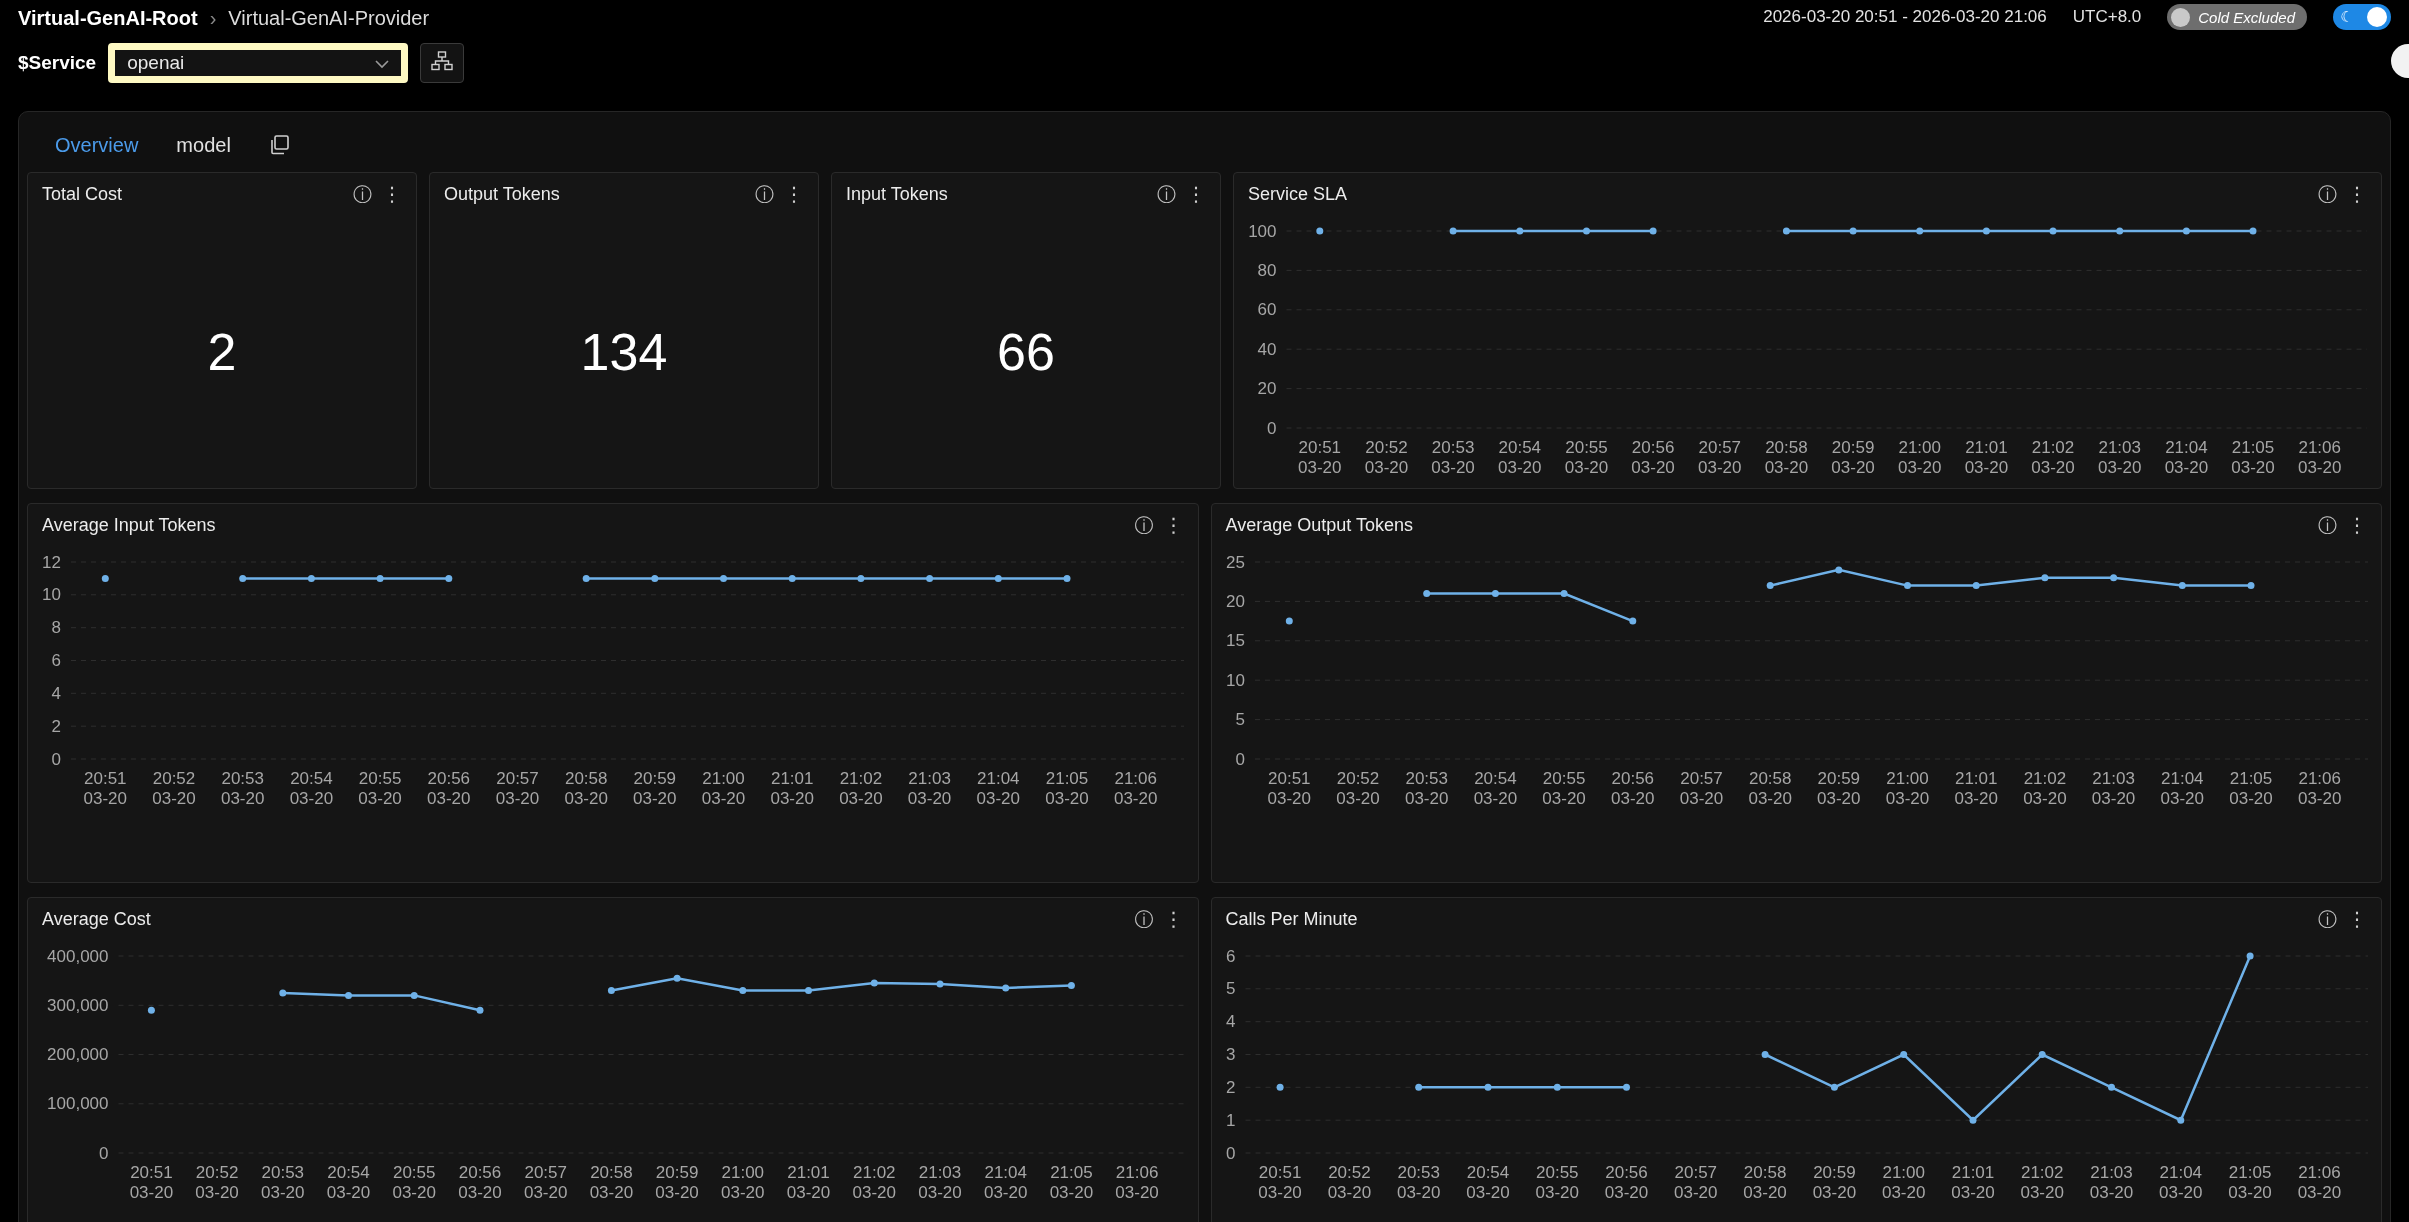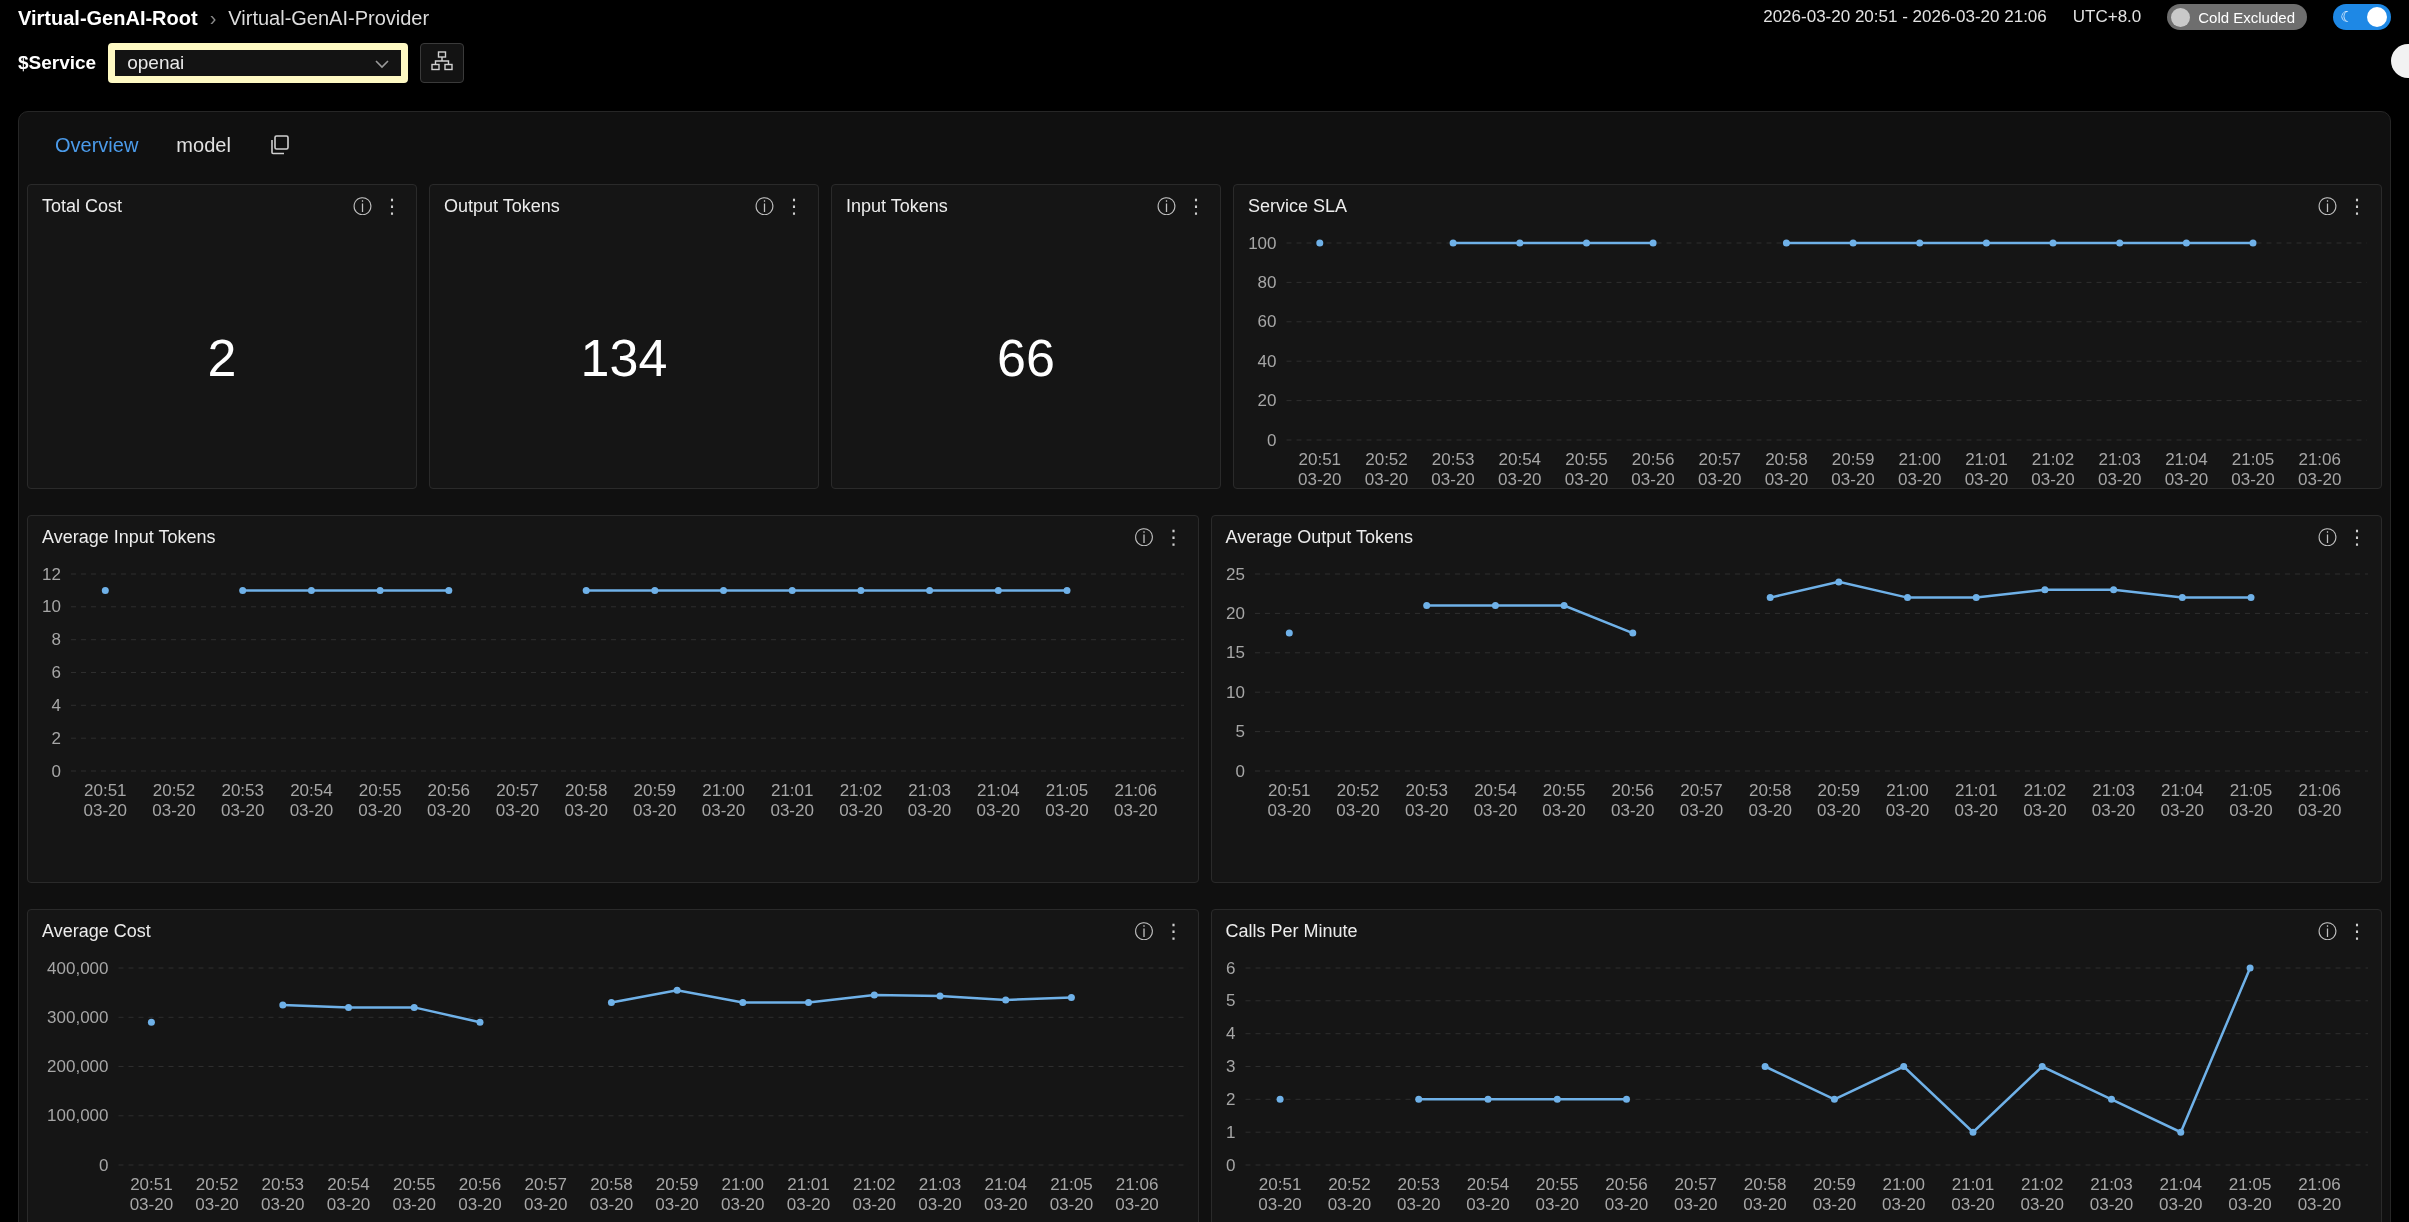--- a/index.html
+++ b/index.html
@@ -9,21 +9,21 @@
     background:#000; color:#e8e8e8;
     font-family:"Liberation Sans", sans-serif;
   }
   
   .topbar { height:30px; display:flex; align-items:flex-end; justify-content:space-between; padding:0 18px; }
   .breadcrumb { display:flex; align-items:center; gap:12px; font-size:20px; }
   .bc-root { font-weight:bold; color:#fff; cursor:pointer; }
   .bc-sep { color:#8a8a8a; font-size:20px; }
   .bc-cur { color:#dcdcdc; cursor:pointer; }
   .topbar-right { display:flex; align-items:center; gap:26px; font-size:17px; color:#e2e2e2; }
-  .pill { display:flex; align-items:center; gap:8px; background:#6e6e6e; border-radius:14px; height:26px; padding:0 12px 0 4px; color:#fff; font-size:15px; cursor:pointer; }
+  .pill { display:flex; align-items:center; gap:8px; background:#6e6e6e; border-radius:14px; height:26px; padding:0 12px 0 4px; color:#fff; font-size:15px; cursor:pointer;font-style:italic; }
   .pill .knob { width:19px; height:19px; border-radius:50%; background:#c9c9c9; }
   .toggle-blue { display:flex; align-items:center; justify-content:space-between; background:#1e88e5; border-radius:14px; height:26px; width:58px; padding:0 4px; cursor:pointer; }
   .toggle-blue .moon { color:#eaf4ff; font-size:15px; width:20px; text-align:center; }
   .toggle-blue .knob { width:20px; height:20px; border-radius:50%; background:#fff; }
   
   .toolbar { height:66px; display:flex; align-items:center; padding:0 18px; gap:12px; position:relative; }
   .svc-label { font-weight:bold; font-size:19px; color:#fff; }
   .select { width:300px; height:40px; background:#131313; border:7px solid #fef9c3; border-radius:4px; display:flex; align-items:center; justify-content:space-between; padding:0 12px; font-size:19px; color:#e8e8e8; cursor:pointer; }
   .icon-btn { width:44px; height:40px; background:#131313; border:1px solid #3a3a3a; border-radius:4px; display:flex; align-items:center; justify-content:center; cursor:pointer; }
   .float-btn { position:absolute; right:-16px; top:14px; width:34px; height:34px; border-radius:50%; background:#f2f2f2; cursor:pointer; }
@@ -31,21 +31,21 @@
   .panel { margin:15px 18px 0; background:#101010; border:1px solid #262626; border-radius:10px; padding:6px 8px; height:1400px; }
   .tabs { height:54px; display:flex; align-items:center; gap:38px; padding:0 28px; font-size:20px; }
   .tab { cursor:pointer; color:#e0e0e0; }
   .tab.active { color:#4b9bea; }
   .tab-icon { display:flex; align-items:center; cursor:pointer; }
   
   .row { display:grid; gap:12px; margin-bottom:14px; }
   .row1 { grid-template-columns:390px 390px 390px 1fr; height:317px; }
   .row2 { grid-template-columns:1fr 1fr; height:380px; }
   .row4 { grid-template-columns:1fr 1fr; height:80px; margin-bottom:0; }
-  .card { background:#151515; border:1px solid #2a2a2a; border-radius:4px; display:flex; flex-direction:column; overflow:hidden;margin-top:12px; }
+  .card { background:#151515; border:1px solid #2a2a2a; border-radius:4px; display:flex; flex-direction:column; overflow:hidden; }
   .card-head { height:42px; flex:0 0 42px; display:flex; align-items:center; padding:0 14px; }
   .card-title { font-size:18px; color:#ececec; }
   .head-icons { margin-left:auto; display:flex; align-items:center; gap:10px; }
   .info-ic { font-size:19px; color:#c0c0c0; cursor:pointer; line-height:1; }
   .kebab-ic { font-size:20px; color:#cfcfcf; cursor:pointer; line-height:1; }
   .card-body { flex:1; position:relative; }
   .bignum { position:absolute; inset:0; display:flex; align-items:center; justify-content:center; font-size:52px; color:#fff; }
   .chart { position:absolute; inset:0; }
   svg text { font-family:"Liberation Sans", sans-serif; }
 </style>

